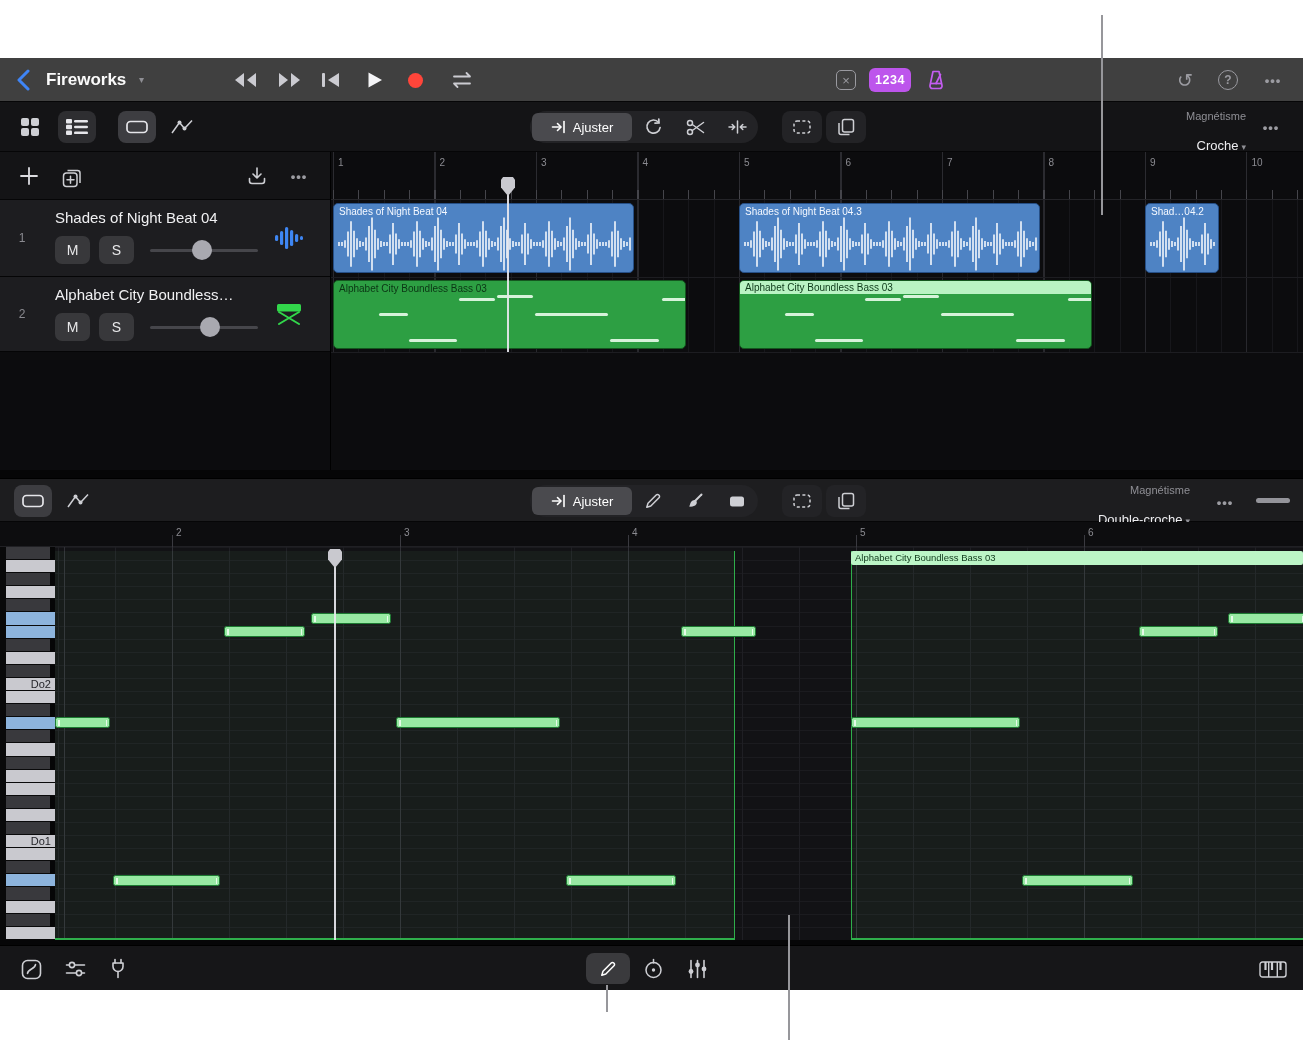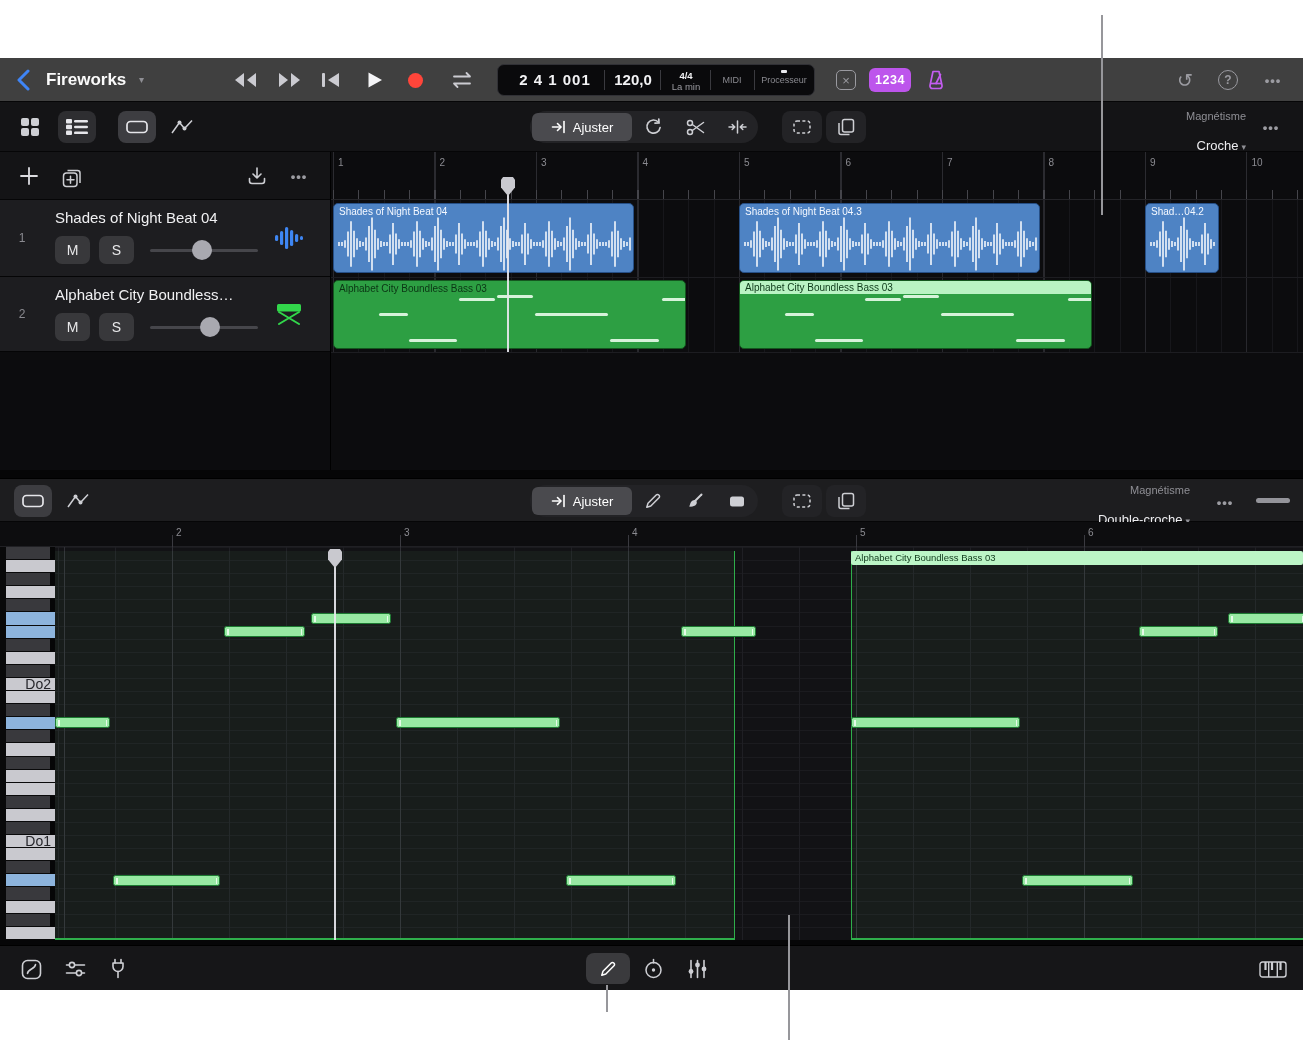--- a/index.html
+++ b/index.html
@@ -73,21 +73,21 @@
 .nline{position:absolute;height:3px;background:#dff8e3;border-radius:1.5px;opacity:.95}
 .wv{position:absolute;left:0;top:0}
 .phl{position:absolute;width:2px;background:rgba(232,232,238,.92);z-index:8}
 .phh{position:absolute;width:14px;height:19px;background:#c9c9cf;clip-path:polygon(15% 0,85% 0,100% 15%,100% 55%,50% 100%,0 55%,0 15%);z-index:9}
 .gap1{position:absolute;left:0;top:412px;width:100%;height:8px;background:#060607}
 .gap2{position:absolute;left:0;top:882px;width:100%;height:5px;background:#060607}
 
 .eruler{position:absolute;left:0;top:464px;width:100%;height:25px;background:#0d0d0f;border-bottom:1px solid #202024}
 .rtick{position:absolute;top:13px;height:12px;width:1px;background:#3a3a40}
 .ekeys{position:absolute;left:6px;top:489px;width:49px;height:394px;background:#060607;overflow:hidden}
-.key{height:13.1px;border-bottom:1px solid #0a0a0b;font-size:14px;color:#26262b;text-align:right;padding-right:4px;line-height:12px;box-sizing:border-box}
+.key{height:13.1px;border-bottom:1px solid #0a0a0b;font-size:11px;color:#26262b;text-align:right;padding-right:4px;line-height:12px;box-sizing:border-box}
 .key.w{background:#c9c9cf;width:49px}
 .key.b{background:#39393d;width:44px}
 .key.hl{background:#8db4dd}
 .egrid{position:absolute;left:55px;top:489px;width:1248px;height:393px;background:#121215;overflow:hidden;background-image:repeating-linear-gradient(90deg,#303036 0 1px,transparent 1px 228px),repeating-linear-gradient(90deg,#1f1f24 0 1px,transparent 1px 57px),repeating-linear-gradient(180deg,#1b1b1f 0 1px,transparent 1px 13.1px);background-position:117px 0,3px 0,0 0}
 .eovl{position:absolute;top:4px;bottom:0;background:rgba(130,230,150,0.05)}
 .eovl.r1{left:0;width:680px;border-right:1.5px solid #2fae4b;border-bottom:2px solid #2fae4b}
 .eovl.r2{left:796px;width:452px;border-left:1.5px solid #2fae4b;border-bottom:2px solid #2fae4b}
 .estrip{position:absolute;top:4px;height:14px;font-size:9.5px;line-height:14px;padding:0 4px;white-space:nowrap;overflow:hidden;border-radius:2px;z-index:3}
 .estrip.left{left:0;width:680px;background:#2f9e45;color:#eaffef}
 .estrip.right{left:796px;width:452px;background:#bcf5c6;color:#113a1c}
@@ -141,33 +141,20 @@
     <button class="ib" style="left:407px;top:14px;width:16px;height:16px">
       <span style="display:block;width:15px;height:15px;border-radius:50%;background:#ff453a"></span>
     </button>
     <button class="ib" style="left:449px;top:13px;width:26px;height:18px">
       <svg width="24" height="18" viewBox="0 0 24 18" fill="none" stroke="#cbcbd1" stroke-width="1.8" stroke-linecap="round" stroke-linejoin="round">
             <path d="M4 5.5 H20 M20 5.5 L16.5 2"></path>
             <path d="M20 12.5 H4 M4 12.5 L7.5 16"></path>
           </svg>
     </button>
 
-    <div class="lcd">
-      <span class="lpos">2 4 1 001</span>
-      <span class="ldiv" style="left:106px"></span>
-      <span class="ltempo">120,0</span>
-      <span class="ldiv" style="left:162px"></span>
-      <span class="lsig">4/4</span>
-      <span class="lkey">La min</span>
-      <span class="ldiv" style="left:212px"></span>
-      <span class="lmidi">MIDI</span>
-      <span class="ldiv" style="left:256px"></span>
-      <span class="lproc">Processeur</span>
-      <span class="ldot"></span>
-    </div>
 
     <button class="dsm">×</button>
     <button class="badge">1234</button>
     <button class="ib" style="left:924px;top:11px;width:24px;height:22px">
       <svg width="22" height="22" viewBox="0 0 22 22" fill="none" stroke="#c45df1" stroke-width="1.7" stroke-linejoin="round">
             <path d="M8 2.5 h6 l3 14 a2.5 2.5 0 0 1 -2.5 3 h-7 a2.5 2.5 0 0 1 -2.5 -3 Z"></path>
             <path d="M11 14.5 L15.5 5.5" stroke-linecap="round"></path>
             <path d="M5.8 14.5 h10.4"></path>
           </svg>
     </button>

